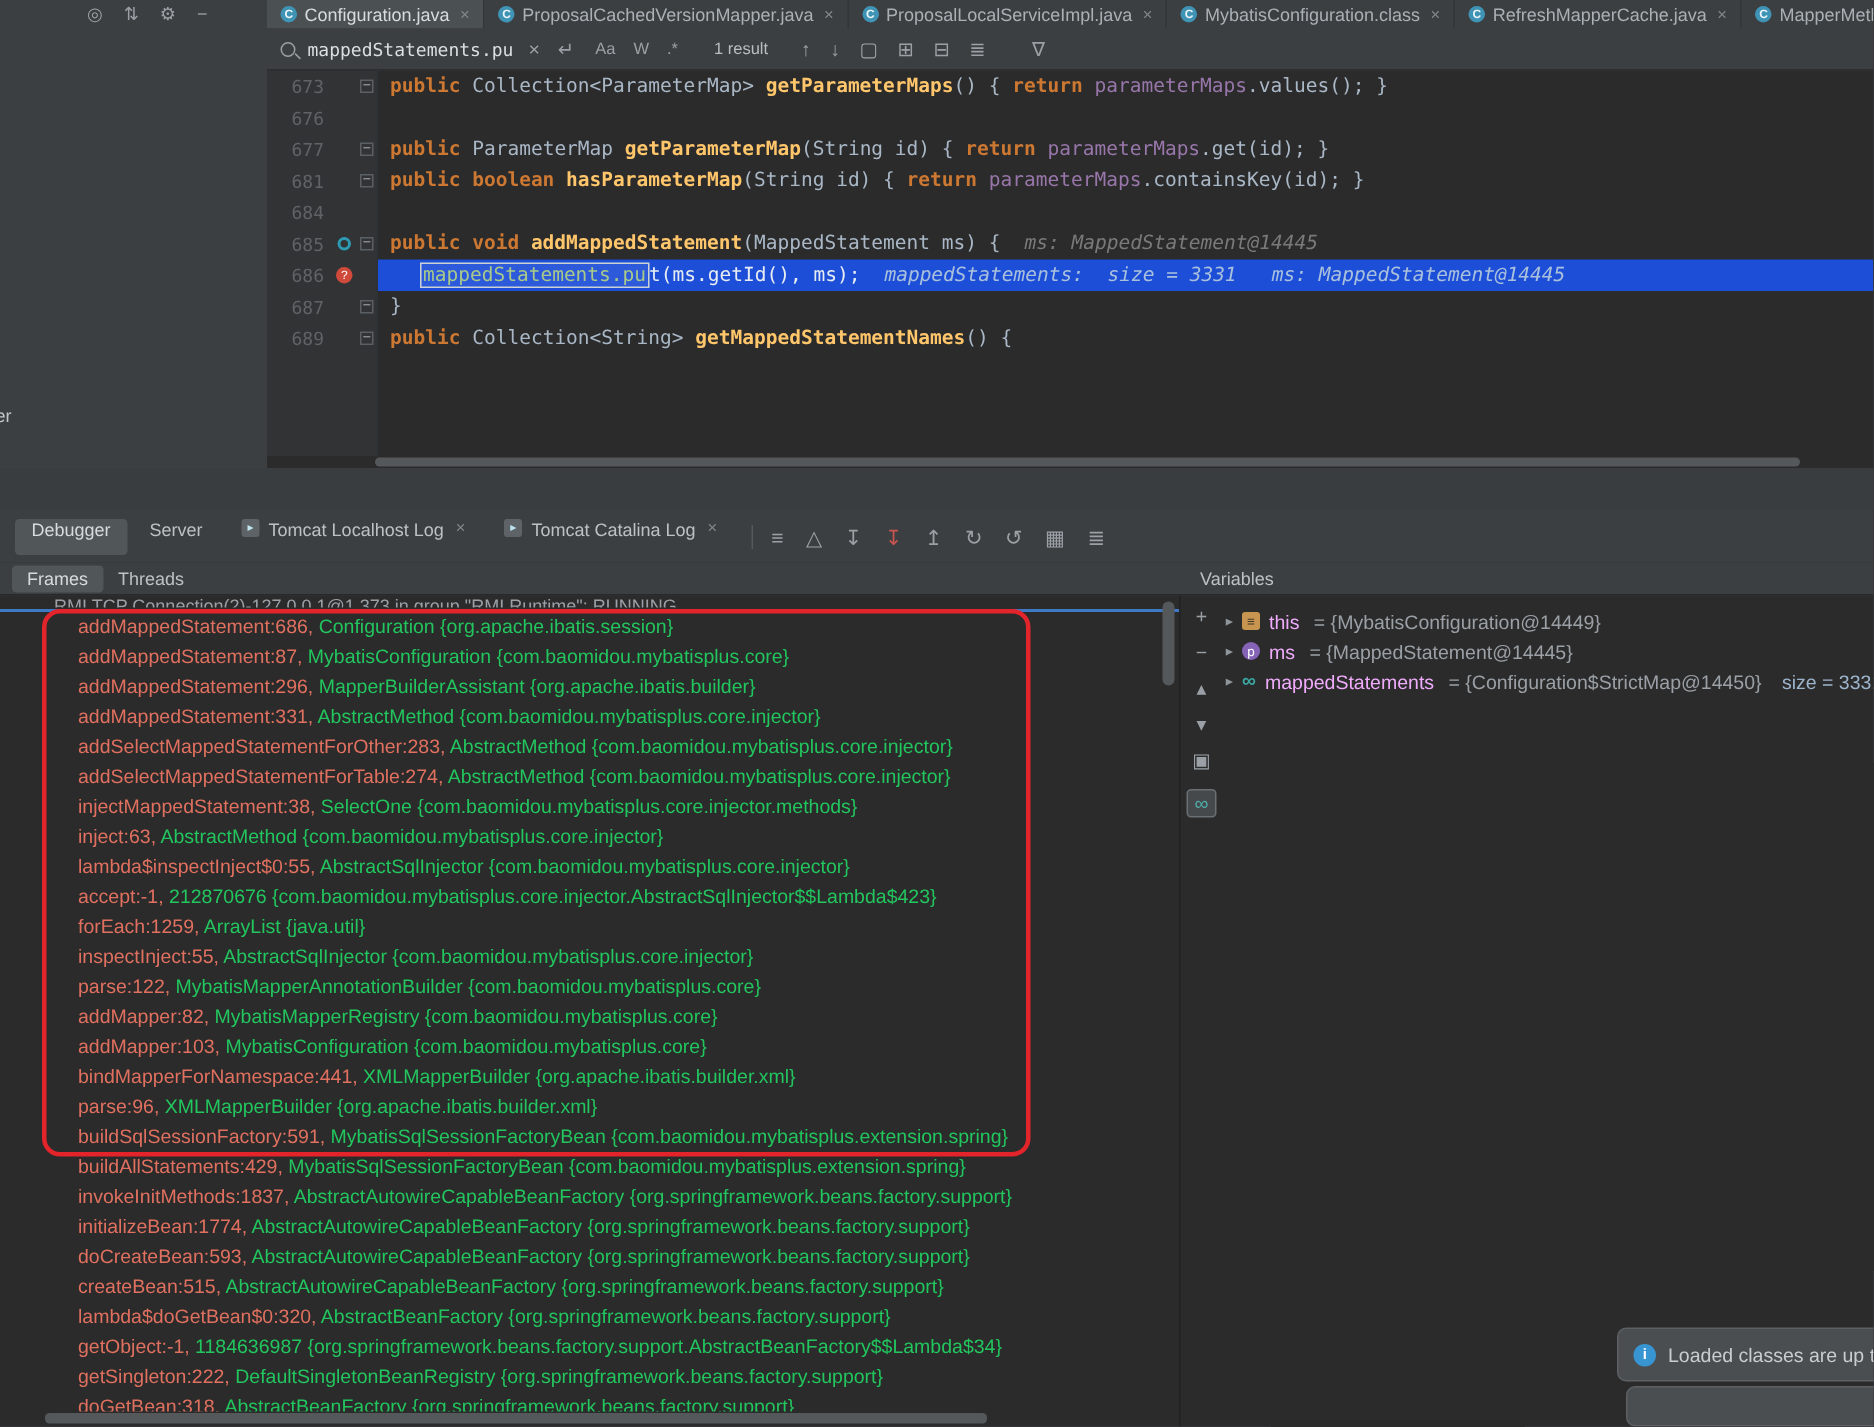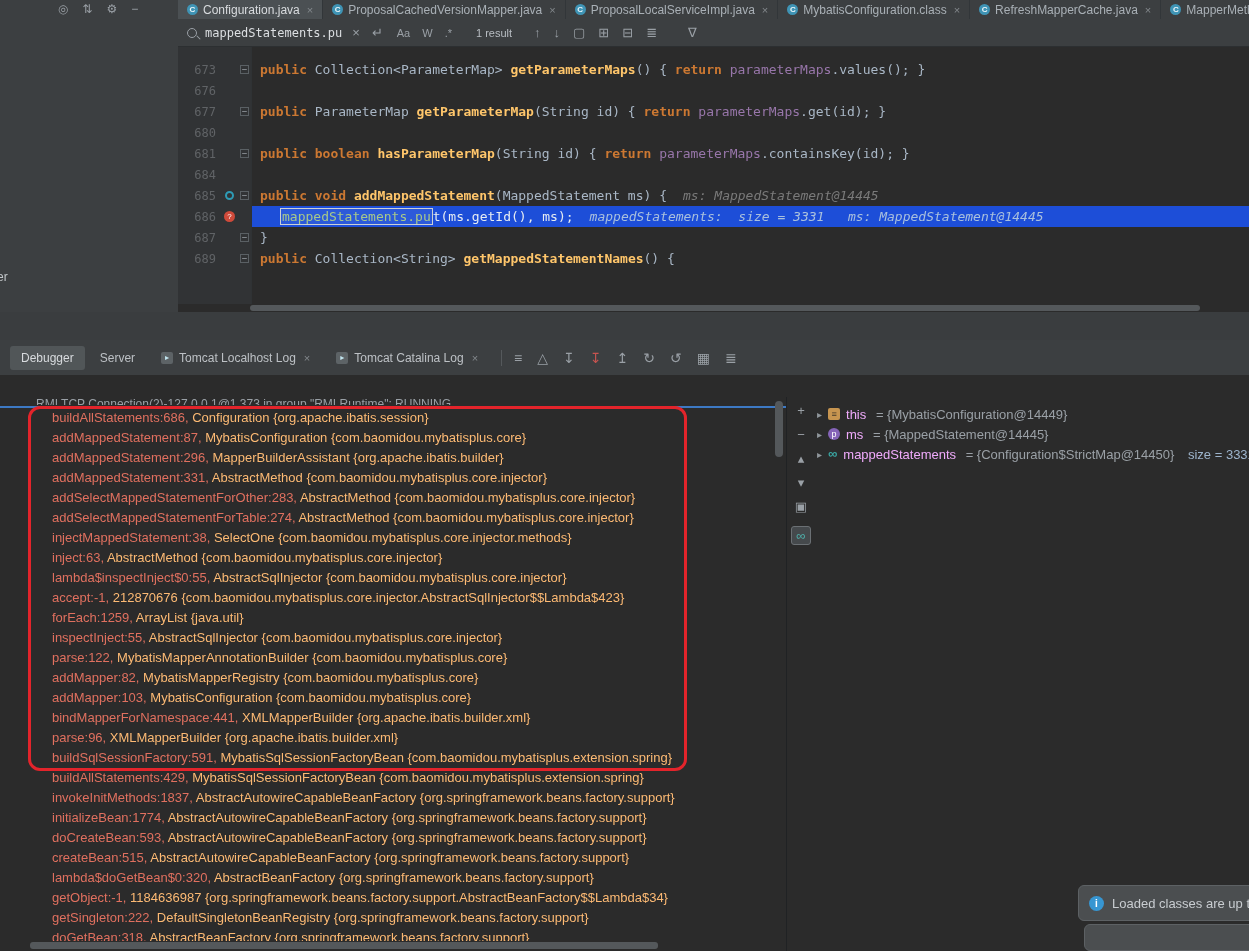--- a/index.html
+++ b/index.html
@@ -33,21 +33,21 @@
   #search-toggles{display:flex;gap:12px}
   .stoggle{font-size:11px;color:#9aa0a6}
   .sicon{font-size:13px;color:#9aa0a6}
   #result-count{color:#b9bec3;font-size:11px;margin-left:24px}
   #search-nav{display:flex;gap:13px;margin-left:22px;align-items:center}
   #search-nav .sicon:last-child{margin-left:18px}
 
   
   #editor{position:absolute;left:178px;top:47px;right:0;height:257px;background:#2b2b2b;overflow:hidden}
   #gutter-bg{position:absolute;left:0;top:0;width:74px;height:100%;background:#313335;border-right:1px solid #2f3234}
-  #code-lines{position:absolute;left:0;top:0;right:0;padding-top:12px}
+  #code-lines{position:absolute;left:0;top:0;right:0;padding-top:0}
   .code-row{display:flex;height:21px;align-items:center;font-family:"DejaVu Sans Mono",monospace;font-size:13px;white-space:pre}
   .lnum{width:44px;text-align:right;padding-right:6px;color:#606366;font-size:12px;flex:0 0 auto}
   .gslot{width:15px;display:flex;justify-content:center;align-items:center;flex:0 0 auto}
   .fslot{width:15px;display:flex;justify-content:center;align-items:center;flex:0 0 auto}
   .fold-box{width:9px;height:9px;border:1px solid #5a6064;color:#9aa0a6;font-size:9px;line-height:7px;text-align:center;background:#313335}
   .gi{display:inline-block}
   .gi-method-breakpoint{width:9px;height:9px;border:2px solid #2e9bb5;border-radius:50%}
   .gi-conditional-breakpoint{width:11px;height:11px;background:#cf4a3a;border-radius:50%;color:#fff;
     font-size:8px;line-height:11px;text-align:center;font-family:"Liberation Sans",sans-serif}
   .codetext{flex:1;height:21px;line-height:21px}
@@ -64,42 +64,42 @@
   #editor-hscroll .thumb{position:absolute;left:72px;top:1px;width:950px;height:6px;background:#54585b;border-radius:3px}
 
   
   #mid-strip{position:absolute;left:0;top:312px;right:0;height:28px;background:#3a3d3f}
 
   
   #debug-panel{position:absolute;left:0;top:340px;right:0;bottom:0;background:#2b2b2b}
   #debug-header{position:absolute;left:0;top:0;right:0;height:35px;background:#3c3f41;display:flex;
     align-items:center;padding-left:10px}
   #debug-tabs{display:flex;align-items:center;gap:4px}
-  .dtab{display:inline-flex;align-items:center;gap:6px;height:24px;padding:0 11px;font-size:12px;
+  .dtab{display:inline-flex;gap:6px;height:24px;padding:0 11px;font-size:12px;
     color:#bdc1c5;border-radius:3px;white-space:nowrap}
   .dtab.active{background:#515658;color:#d8dbde}
   .console-ico{width:12px;height:12px;background:#5d6366;border-radius:2px;color:#c2e6f0;font-size:8px;
     line-height:12px;text-align:center}
   .vsep{width:1px;height:16px;background:#55595c;margin:0 12px}
   #debug-toolbar{display:flex;gap:15px;align-items:center}
   .dbicon{font-size:14px;color:#9aa0a6}
 
   #frames-header{position:absolute;left:0;top:35px;right:0;height:22px;background:#3c3f41;
     border-bottom:1px solid #28292b;display:flex;align-items:center;padding-left:8px;gap:8px}
   .ftab{font-size:12px;color:#bdc1c5;padding:2px 10px;border-radius:3px}
   .ftab.active{background:#515658;color:#d8dbde}
   #variables-label{position:absolute;left:800px;top:0;line-height:22px;font-size:12px;color:#bdc1c5}
 
   #frames-area{position:absolute;left:0;top:57px;width:786px;bottom:10px;overflow:hidden}
   #thread-line{height:8px;overflow:hidden;font-size:12px;color:#9aa0a6;padding-left:36px;white-space:nowrap}
   #focus-line{height:2px;background:#3d79c4;width:100%;margin-top:1px}
   #frame-rows{padding-top:0}
   .frame-row{height:20px;line-height:20px;padding-left:52px;font-size:13px;white-space:pre;overflow:hidden}
   .fr-m{color:#e0705f}
-  .fr-c{color:#fdba74}
+  .fr-c{color:#22c55e}
   #frames-scrollbar{position:absolute;left:775px;top:61px;width:8px;height:56px;background:#54585b;border-radius:4px}
 
   #divider-v{position:absolute;left:786px;top:57px;bottom:0;width:1px;background:#202224}
 
   #vars-area{position:absolute;left:787px;right:0;top:57px;bottom:0;overflow:hidden}
   #vars-toolbar{position:absolute;left:2px;top:6px;width:24px;display:flex;flex-direction:column;
     align-items:center;gap:9px}
   .vt-ico{font-size:13px;color:#9aa0a6;width:20px;text-align:center}
   .vt-ico.boxed{border:1px solid #6b7074;background:#45494c;border-radius:3px;padding:1px 2px;color:#4fb0ab;margin-top:3px}
   #var-rows{position:absolute;left:30px;top:7px;right:0}
@@ -196,21 +196,20 @@
         <span class="sicon">∇</span>
       </span>
   </div>
 
   <div id="editor">
     <div id="gutter-bg"></div>
     <div id="code-lines">
         <div class="code-row"><span class="lnum">673</span><span class="gslot"></span><span class="fslot"><span class="fold-box">−</span></span><span class="codetext" style="padding-left: 8px;"><span class="tk-k">public </span><span class="tk-p">Collection&lt;ParameterMap&gt; </span><span class="tk-m">getParameterMaps</span><span class="tk-p">() { </span><span class="tk-k">return </span><span class="tk-f">parameterMaps</span><span class="tk-p">.values(); }</span></span></div>
         <div class="code-row"><span class="lnum">676</span><span class="gslot"></span><span class="fslot"></span><span class="codetext" style="padding-left: 8px;"></span></div>
         <div class="code-row"><span class="lnum">677</span><span class="gslot"></span><span class="fslot"><span class="fold-box">−</span></span><span class="codetext" style="padding-left: 8px;"><span class="tk-k">public </span><span class="tk-p">ParameterMap </span><span class="tk-m">getParameterMap</span><span class="tk-p">(String id) { </span><span class="tk-k">return </span><span class="tk-f">parameterMaps</span><span class="tk-p">.get(id); }</span></span></div>
-        <div class="code-row"><span class="lnum">680</span><span class="gslot"></span><span class="fslot"></span><span class="codetext" style="padding-left: 8px;"></span></div>
         <div class="code-row"><span class="lnum">681</span><span class="gslot"></span><span class="fslot"><span class="fold-box">−</span></span><span class="codetext" style="padding-left: 8px;"><span class="tk-k">public boolean </span><span class="tk-m">hasParameterMap</span><span class="tk-p">(String id) { </span><span class="tk-k">return </span><span class="tk-f">parameterMaps</span><span class="tk-p">.containsKey(id); }</span></span></div>
         <div class="code-row"><span class="lnum">684</span><span class="gslot"></span><span class="fslot"></span><span class="codetext" style="padding-left: 8px;"></span></div>
         <div class="code-row"><span class="lnum">685</span><span class="gslot"><span class="gi gi-method-breakpoint"></span></span><span class="fslot"><span class="fold-box">−</span></span><span class="codetext" style="padding-left: 8px;"><span class="tk-k">public void </span><span class="tk-m">addMappedStatement</span><span class="tk-p">(MappedStatement ms) {</span><span class="tk-hint">ms: MappedStatement@14445</span></span></div>
         <div class="code-row hl"><span class="lnum">686</span><span class="gslot"><span class="gi gi-conditional-breakpoint">?</span></span><span class="fslot"></span><span class="codetext" style="padding-left: 28px;"><span class="tk-match">mappedStatements.pu</span><span class="tk-pl">t(ms.getId(), ms);</span><span class="tk-hintl">mappedStatements:  size = 3331   ms: MappedStatement@14445</span></span></div>
         <div class="code-row"><span class="lnum">687</span><span class="gslot"></span><span class="fslot"><span class="fold-box">−</span></span><span class="codetext" style="padding-left: 8px;"><span class="tk-p">}</span></span></div>
         <div class="code-row"><span class="lnum">689</span><span class="gslot"></span><span class="fslot"><span class="fold-box">−</span></span><span class="codetext" style="padding-left: 8px;"><span class="tk-k">public </span><span class="tk-p">Collection&lt;String&gt; </span><span class="tk-m">getMappedStatementNames</span><span class="tk-p">() {</span></span></div>
       </div>
   </div>
   <div id="editor-hscroll">
     <div class="thumb"></div>
@@ -244,26 +243,30 @@
           <span class="dbicon">△</span>
           <span class="dbicon">↧</span>
           <span class="dbicon" style="color: rgb(199, 84, 80);">↧</span>
           <span class="dbicon">↥</span>
           <span class="dbicon">↻</span>
           <span class="dbicon">↺</span>
           <span class="dbicon">▦</span>
           <span class="dbicon">≣</span>
         </div>
     </div>
+    <div id="frames-header">
+      <div id="frames-tabs"><span class="ftab active">Frames</span><span class="ftab">Threads</span></div>
+      <span id="variables-label">Variables</span>
+    </div>
 
     <div id="frames-area">
       <div id="thread-line">RMI TCP Connection(2)-127.0.0.1@1,373 in group "RMI Runtime": RUNNING</div>
       <div id="focus-line"></div>
       <div id="frame-rows">
-          <div class="frame-row"><span class="fr-m">buildAllStatements:686,</span><span class="fr-c"> Configuration {org.apache.ibatis.session}</span></div>
+          <div class="frame-row"><span class="fr-m">addMappedStatement:686,</span><span class="fr-c"> Configuration {org.apache.ibatis.session}</span></div>
           <div class="frame-row"><span class="fr-m">addMappedStatement:87,</span><span class="fr-c"> MybatisConfiguration {com.baomidou.mybatisplus.core}</span></div>
           <div class="frame-row"><span class="fr-m">addMappedStatement:296,</span><span class="fr-c"> MapperBuilderAssistant {org.apache.ibatis.builder}</span></div>
           <div class="frame-row"><span class="fr-m">addMappedStatement:331,</span><span class="fr-c"> AbstractMethod {com.baomidou.mybatisplus.core.injector}</span></div>
           <div class="frame-row"><span class="fr-m">addSelectMappedStatementForOther:283,</span><span class="fr-c"> AbstractMethod {com.baomidou.mybatisplus.core.injector}</span></div>
           <div class="frame-row"><span class="fr-m">addSelectMappedStatementForTable:274,</span><span class="fr-c"> AbstractMethod {com.baomidou.mybatisplus.core.injector}</span></div>
           <div class="frame-row"><span class="fr-m">injectMappedStatement:38,</span><span class="fr-c"> SelectOne {com.baomidou.mybatisplus.core.injector.methods}</span></div>
           <div class="frame-row"><span class="fr-m">inject:63,</span><span class="fr-c"> AbstractMethod {com.baomidou.mybatisplus.core.injector}</span></div>
           <div class="frame-row"><span class="fr-m">lambda$inspectInject$0:55,</span><span class="fr-c"> AbstractSqlInjector {com.baomidou.mybatisplus.core.injector}</span></div>
           <div class="frame-row"><span class="fr-m">accept:-1,</span><span class="fr-c"> 212870676 {com.baomidou.mybatisplus.core.injector.AbstractSqlInjector$$Lambda$423}</span></div>
           <div class="frame-row"><span class="fr-m">forEach:1259,</span><span class="fr-c"> ArrayList {java.util}</span></div>

